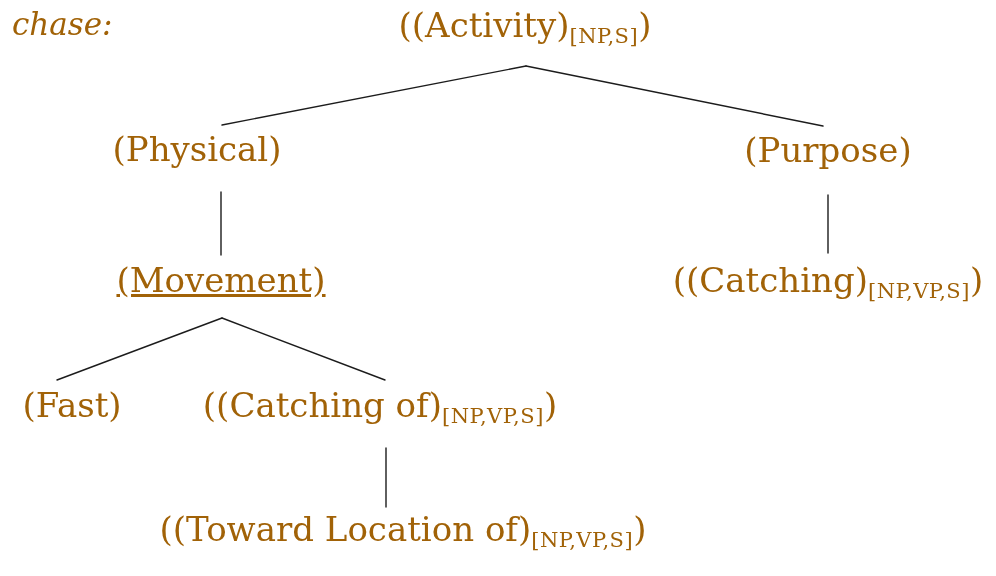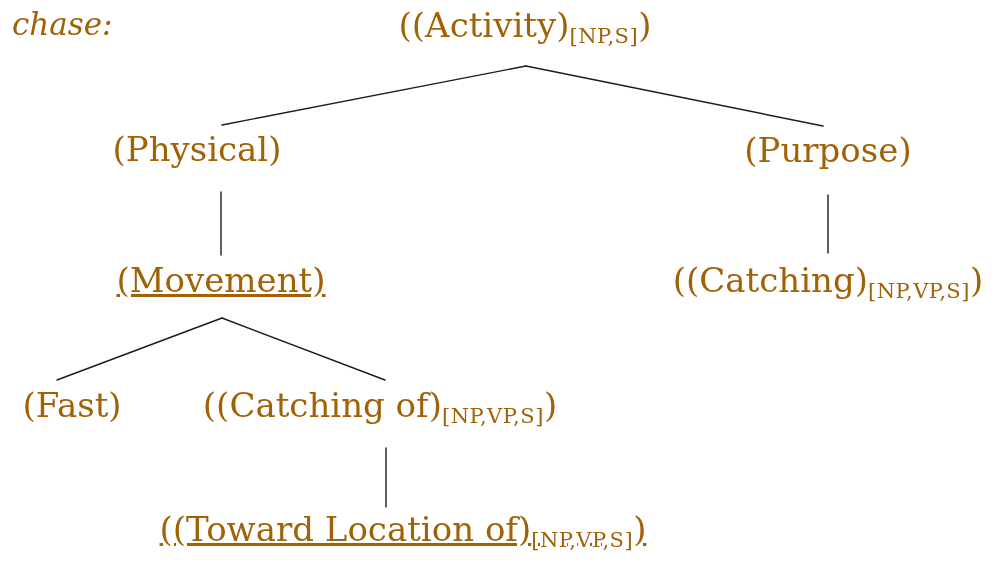--- a/index.html
+++ b/index.html
@@ -89,17 +89,17 @@
   </div>
 
   <div class="node" style="left:72px; top:384px;">
     <span>(Fast)</span><span class="sub"></span><span></span>
   </div>
 
   <div class="node" style="left:380px; top:384px;">
     <span>((Catching of)</span><span class="sub">[NP,VP,S]</span><span>)</span>
   </div>
 
-  <div class="node" style="left:403px; top:508px;text-decoration:underline;">
+  <div class="node" style="left:403px; top:508px;">
     <span>((Toward Location of)</span><span class="sub">[NP,VP,S]</span><span>)</span>
   </div>
 
 </div>
 
 </body></html>

